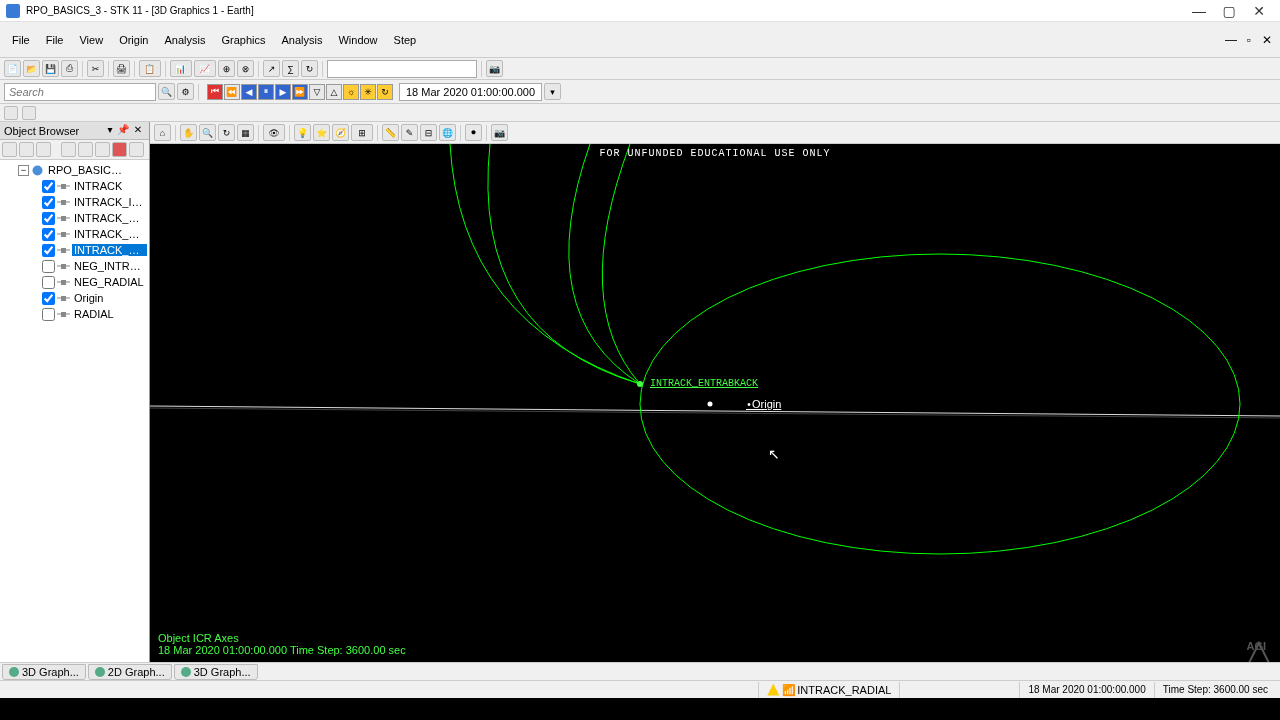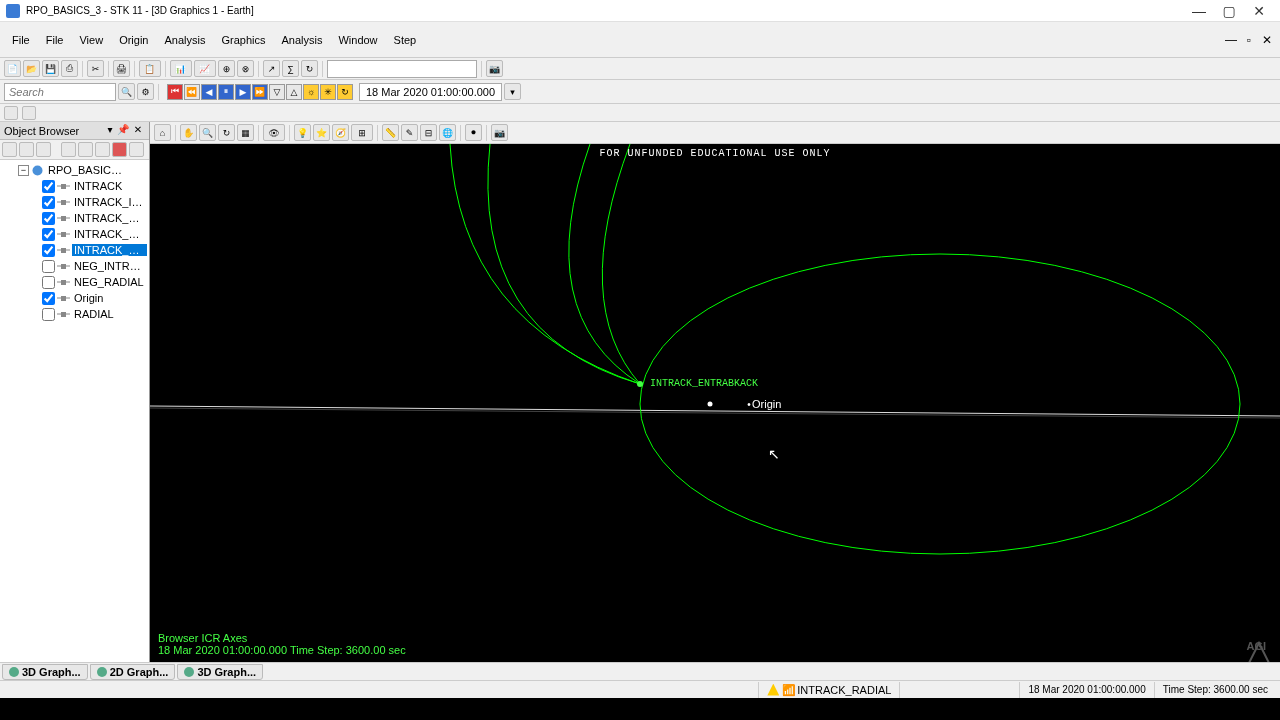--- a/index.html
+++ b/index.html
@@ -16,21 +16,21 @@
 .menubar-close span { width: 18px; text-align: center; cursor: pointer; font-size: 12px; }
 .menu-item { padding: 2px 8px; cursor: pointer; }
 
 .toolbar-row { height: 22px; background: #f0f0f0; display: flex; align-items: center; padding: 0 4px; gap: 2px; border-bottom: 1px solid #ccc; }
 .tb-btn { width: 17px; height: 17px; background: #e8e8e8; border: 1px solid #bbb; border-radius: 2px; cursor: pointer; display: inline-flex; align-items: center; justify-content: center; font-size: 9px; }
 .tb-sep { width: 1px; height: 16px; background: #ccc; margin: 0 2px; }
 .tb-dropdown { width: 150px; height: 18px; border: 1px solid #aaa; background: #fff; }
 .tb-btn.wide { width: 22px; }
 
 .search-row { height: 24px; background: #f0f0f0; display: flex; align-items: center; padding: 0 4px; gap: 2px; border-bottom: 1px solid #ccc; }
-.search-input { width: 112px; height: 18px; border: 1px solid #aaa; padding: 0 4px; font-style: italic; color: #888; }
+.search-input { width: 152px; height: 18px; border: 1px solid #aaa; padding: 0 4px; font-style: italic; color: #888; }
 .time-controls { display: flex; gap: 1px; margin-left: 4px; }
 .time-btn { width: 16px; height: 16px; background: #e8e8e8; border: 1px solid #999; cursor: pointer; display: inline-flex; align-items: center; justify-content: center; font-size: 9px; }
 .time-btn.red { background: #dd3333; color: #fff; }
 .time-btn.blue { background: #3366cc; color: #fff; }
 .time-btn.yellow { background: #ffcc33; }
 .time-display { height: 18px; border: 1px solid #aaa; background: #fff; padding: 0 6px; margin-left: 4px; display: flex; align-items: center; font-size: 11px; min-width: 120px; }
 
 .extra-row { height: 18px; background: #f0f0f0; border-bottom: 1px solid #ccc; display: flex; align-items: center; padding: 0 4px; gap: 4px; }
 .small-btn { width: 14px; height: 14px; background: #e8e8e8; border: 1px solid #bbb; border-radius: 2px; cursor: pointer; }
 
@@ -53,29 +53,29 @@
 .tree-icon { width: 13px; height: 13px; margin-right: 2px; display: inline-flex; }
 .tree-icon svg { width: 13px; height: 13px; }
 .tree-label { font-size: 11px; padding: 0 2px; overflow: hidden; text-overflow: ellipsis; max-width: 80px; }
 .tree-label.selected { background: #0078d7; color: #fff; }
 
 .viewport-area { flex: 1; display: flex; flex-direction: column; }
 .vp-toolbar { height: 22px; background: #f0f0f0; display: flex; align-items: center; gap: 2px; padding: 0 4px; border-bottom: 1px solid #ccc; }
 .vp-canvas { flex: 1; background: #000; position: relative; overflow: hidden; }
 .vp-canvas svg { position: absolute; top: 0; left: 0; }
 .vp-overlay-top { position: absolute; top: 4px; left: 50%; transform: translateX(-50%); color: #fff; font-family: 'Courier New', monospace; font-size: 10px; letter-spacing: 1px; }
-.vp-label { position: absolute; font-family: 'Courier New', monospace; font-size: 10px; }
+.vp-label { position: absolute; font-family: 'Courier New', monospace; font-size: 10px; text-decoration: underline; }
 .vp-label.green { color: #4f4; }
 .vp-label.white { color: #fff; }
 .vp-overlay-bottom { position: absolute; bottom: 6px; left: 8px; color: #4f4; font-family: 'Courier New', monospace; font-size: 9px; }
 .vp-watermark { position: absolute; bottom: 10px; right: 14px; color: #555; font-size: 24px; font-weight: bold; display: flex; align-items: center; gap: 6px; }
 .cursor-arrow { position: absolute; color: #fff; font-size: 14px; }
 
 .tabs-row { height: 18px; background: #f0f0f0; display: flex; align-items: center; padding: 0 2px; border-top: 1px solid #ccc; }
-.doc-tab { height: 16px; padding: 0 6px; background: #e8e8e8; border: 1px solid #bbb; border-radius: 0 0 3px 3px; margin-right: 2px; display: flex; align-items: center; gap: 3px; cursor: pointer; font-size: 10px; font-weight: bold; }
+.doc-tab { height: 16px; padding: 0 6px; background: #e8e8e8; border: 1px solid #bbb; border-radius: 0 0 3px 3px; margin-right: 2px; display: flex; align-items: center; gap: 3px; cursor: pointer; font-size: 10px; }
 .doc-tab-icon { width: 10px; height: 10px; background: #5a8; border-radius: 50%; }
 
 .statusbar { height: 18px; background: #f0f0f0; display: flex; align-items: center; border-top: 1px solid #ccc; padding: 0 4px; }
 .status-left { flex: 1; }
 .status-item { padding: 0 8px; border-left: 1px solid #ccc; height: 16px; display: flex; align-items: center; font-size: 10px; }
 .status-icon { width: 12px; height: 12px; margin-right: 3px; }
 .status-icon.warn { background: #ffcc00; clip-path: polygon(50% 0, 100% 100%, 0 100%); }
 .status-icon.wifi { color: #4a4; font-size: 11px; }
 
 .blackbar { height: 34px; background: #000; }
@@ -338,21 +338,21 @@
         <ellipse cx="790" cy="260" rx="300" ry="150" stroke="#0f0" stroke-width="1" fill="none"></ellipse>
 
         <circle cx="560" cy="260" r="2.5" fill="#fff"></circle>
 
         <circle cx="490" cy="240" r="3" fill="#4f4"></circle>
       </svg>
       <div class="vp-overlay-top">FOR UNFUNDED EDUCATIONAL USE ONLY</div>
       <div class="vp-label green" style="left:500px;top:234px">INTRACK_ENTRABKACK</div>
       <div class="vp-label white" style="left:596px;top:254px">•<span>Origin</span></div>
       <div class="vp-overlay-bottom">
-        <div>Browser ICR Axes</div>
+        <div>Object ICR Axes</div>
         <div>18 Mar 2020 01:00:00.000    Time Step: 3600.00 sec</div>
       </div>
       <div class="vp-watermark">
         <svg width="26" height="26" viewBox="0 0 26 26">
             <path d="M13 3 L23 23 L3 23 Z" fill="none" stroke="#555" stroke-width="2"></path>
           </svg>
         <span>AGI</span>
       </div>
       <div class="cursor-arrow" style="left:618px;top:302px">↖</div>
     </div>

